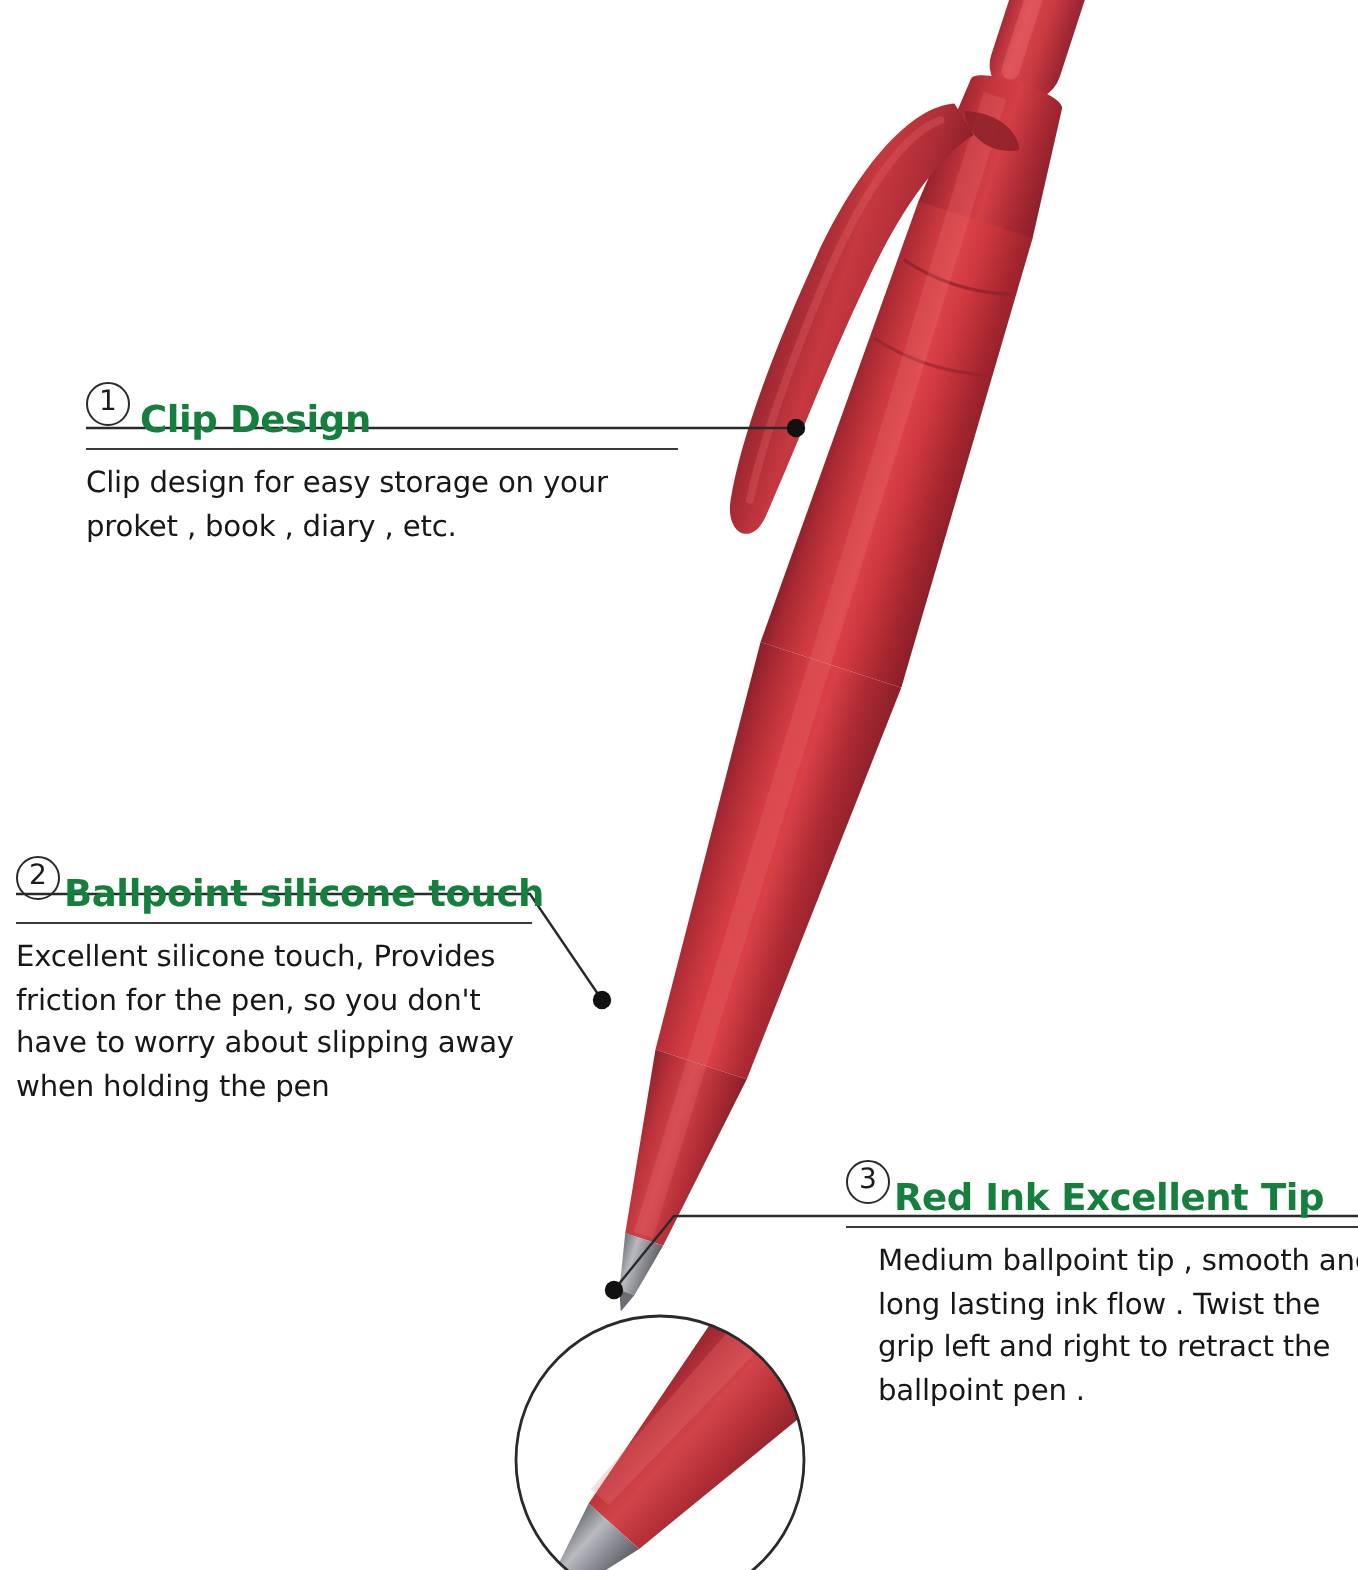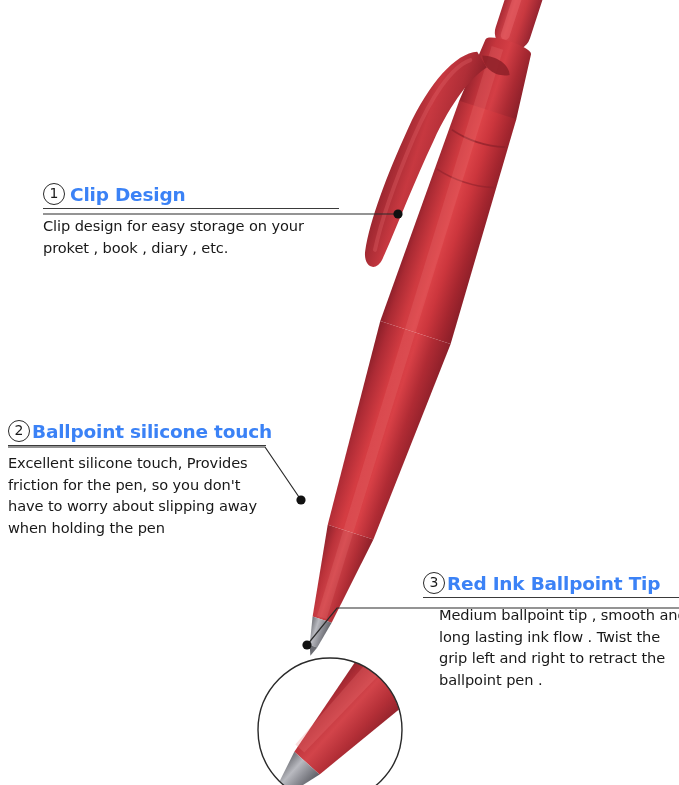--- a/index.html
+++ b/index.html
@@ -45,21 +45,22 @@
     line-height: 18px;
     text-align: center;
     color: #1a1a1a;
     flex: 0 0 auto;
     font-family: "DejaVu Sans", "Liberation Sans", sans-serif;
   }
   .head-title {
     font-size: 18.5px;
     font-weight: bold;
     letter-spacing: -0.2px;
-    color: #3b82f6;
+    color: #15803d;
+    margin-top: 17px;
   }
   .rule {
     height: 0;
     border-top: 1.1px solid #3a3a3a;
     margin-top: 3px;
   }
   .body-text {
     font-size: 14.6px;
     line-height: 21.5px;
     color: #181818;
@@ -226,19 +227,19 @@
       <span class="num-badge">2</span>
       <span class="head-title">Ballpoint silicone touch</span>
     </div>
     <div class="rule"></div>
     <div class="body-text">Excellent silicone touch, Provides friction for the pen, so you don't have to worry about slipping away when holding the pen</div>
   </div>
 
   <div class="callout" id="c3">
     <div class="callout-head">
       <span class="num-badge">3</span>
-      <span class="head-title">Red Ink Ballpoint Tip</span>
+      <span class="head-title">Red Ink Excellent Tip</span>
     </div>
     <div class="rule"></div>
     <div class="body-text">Medium ballpoint tip , smooth and long lasting ink flow . Twist the grip left and right to retract the ballpoint pen .</div>
   </div>
 
 </div>
 
 </body></html>

